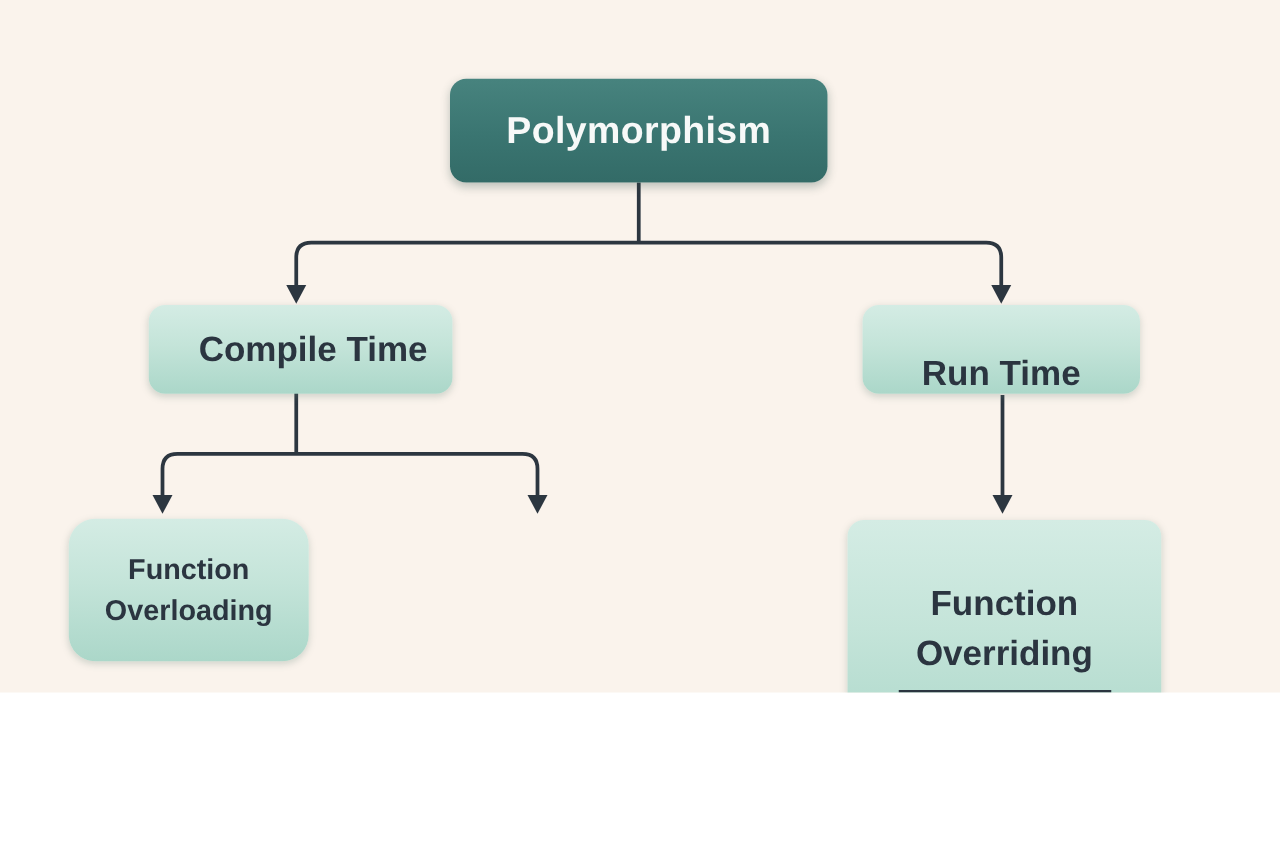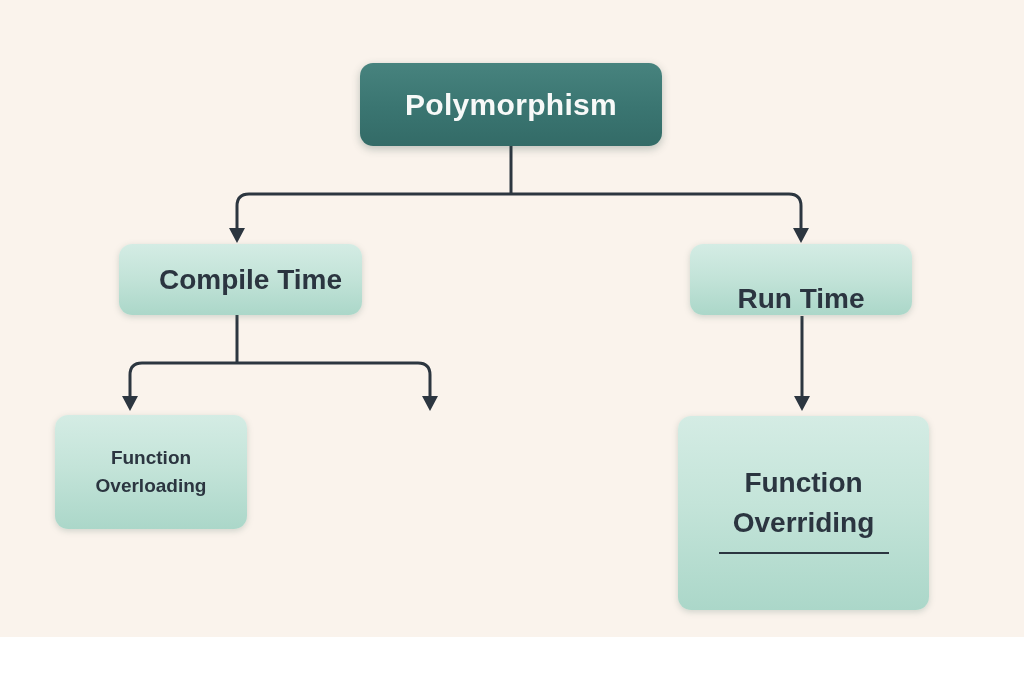--- a/index.html
+++ b/index.html
@@ -3,21 +3,21 @@
 <meta charset="utf-8">
 <style>
   html, body {
     margin: 0;
     padding: 0;
     font-family: "Liberation Sans", "DejaVu Sans", sans-serif;
   }
   .canvas {
     position: relative;
     width: 1024px;
-    height: 637px;
+    height: 554px;
     background: #faf3ec;
     overflow: hidden;
   }
   .connector-layer {
     position: absolute;
     left: 0; top: 0;
     width: 1024px;
     height: 683px;
     pointer-events: none;
   }
@@ -42,23 +42,24 @@
   .node-child {
     background: linear-gradient(180deg, #d4ece4 0%, #c4e4d9 45%, #abd7c9 100%);
     color: #2b3540;
     font-weight: 700;
     box-shadow: 0 2px 6px rgba(100, 130, 120, 0.28);
   }
   .node-level2 {
     font-size: 28px;
   }
   .node-leaf {
-    font-size: 19px;
+    font-size: 23px;
     line-height: 1.45;
     padding: 6px 14px;
+    border-radius: 21px;
   }
   .leaf-label {
     line-height: 1.45;
   }
   .overriding-label {
     font-size: 28px;
     line-height: 1.4;
   }
   .divider {
     width: 170px;

